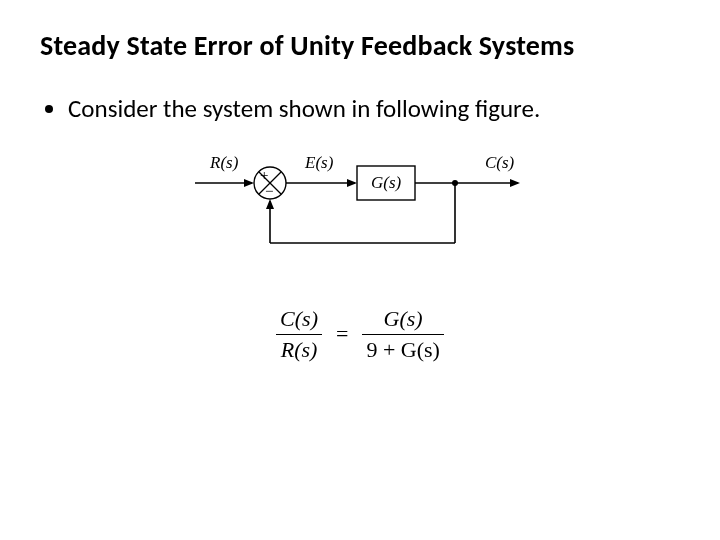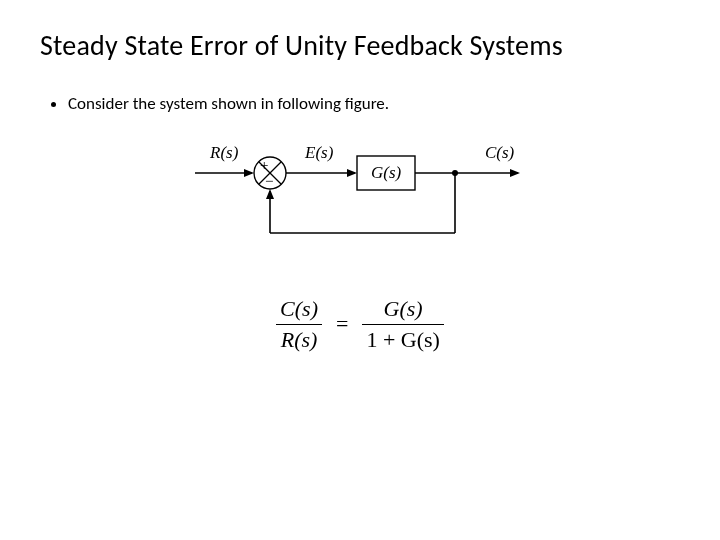--- a/index.html
+++ b/index.html
@@ -10,31 +10,31 @@
     background: #fff;
     font-family: Calibri, "Segoe UI", Arial, sans-serif;
     color: #000;
   }
   .slide {
     padding: 28px 40px 20px 40px;
     box-sizing: border-box;
   }
   .title {
     font-size: 28px;
-    font-weight: 400;
+    font-weight: 700;
     margin: 0 0 30px 0;
     letter-spacing: 0.2px;
   }
   ul.body {
     margin: 0;
     padding-left: 28px;
     list-style: disc;
   }
   ul.body > li {
-    font-size: 17px;
+    font-size: 25px;
     font-weight: 400;
     margin-bottom: 14px;
     line-height: 1.25;
   }
   .diagram-wrap {
     width: 100%;
     display: flex;
     justify-content: center;
     margin: 6px 0 28px 0;
   }
@@ -134,18 +134,18 @@
     <div class="equation">
       <span class="frac">
         <span class="num it">C(s)</span>
         <span class="bar"></span>
         <span class="den it">R(s)</span>
       </span>
       <span class="eq-eq">=</span>
       <span class="frac">
         <span class="num it">G(s)</span>
         <span class="bar"></span>
-        <span class="den"><span>1 + G(s)</span></span>
+        <span class="den"><span>9 + G(s)</span></span>
       </span>
     </div>
   </div>
 
 </div>
 
 </body></html>

